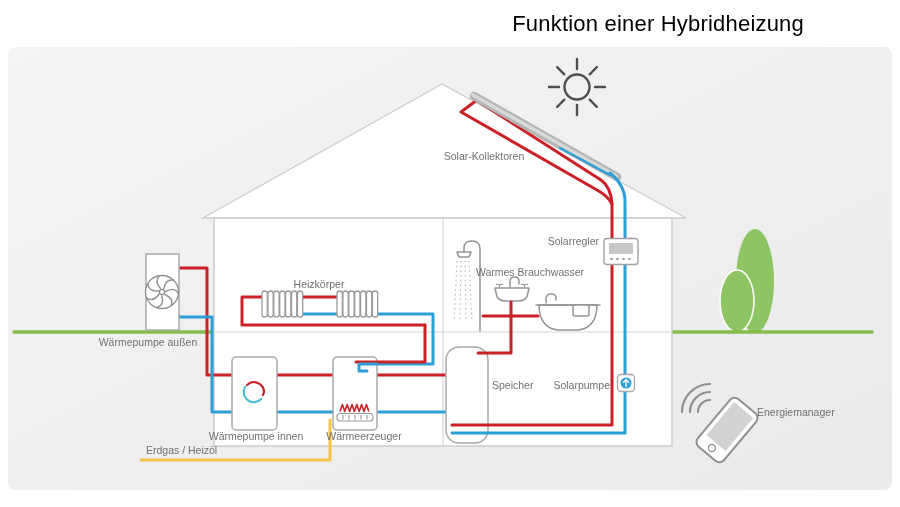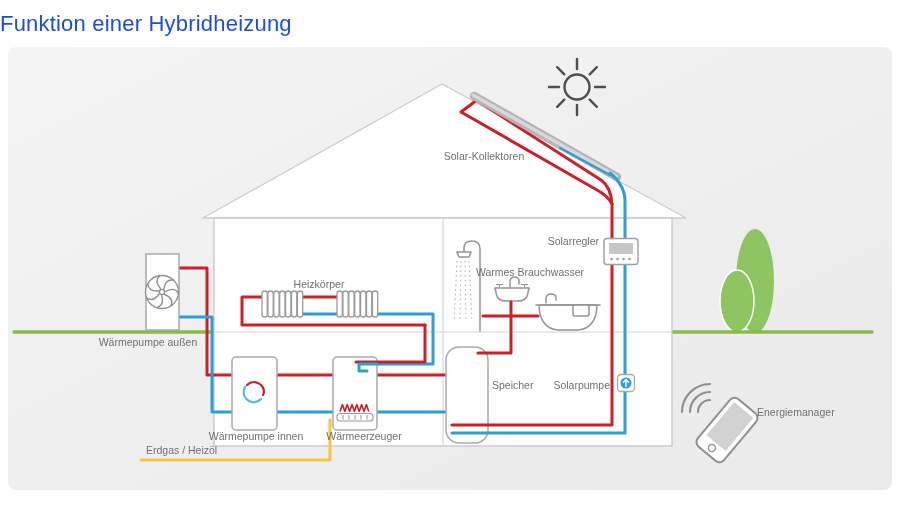--- a/index.html
+++ b/index.html
@@ -1,22 +1,22 @@
 <!DOCTYPE html>
 <html><head>
 <meta charset="utf-8">
 <style>
   html,body{margin:0;padding:0;}
   body{
     width:900px;height:507px;position:relative;background:#ffffff;
     font-family:"Liberation Sans",sans-serif;overflow:hidden;
   }
   .title{
-    position:absolute;top:11px;left:0;width:804px;text-align:left;
-    font-size:22px;color:#1d4ed8;letter-spacing:.2px;
+    position:absolute;top:11px;left:0;width:804px;text-align:right;
+    font-size:22px;color:#000000;letter-spacing:.2px;
   }
   svg{position:absolute;left:0;top:0;display:block;}
   .pipe{fill:none;stroke-width:3;stroke-linecap:round;stroke-linejoin:round;}
   .comp{fill:#ffffff;stroke:#a9a9a9;stroke-width:1.5;}
   .hline{stroke:#d6d6d6;stroke-width:1.2;fill:none;}
   .gray{stroke:#949494;stroke-width:1.5;fill:none;stroke-linecap:round;stroke-linejoin:round;}
   .grayfill{fill:#ffffff;stroke:#949494;stroke-width:1.5;stroke-linejoin:round;}
   .lbl{fill:#707070;font-size:10.5px;font-family:"Liberation Sans",sans-serif;}
 </style>
 </head>

